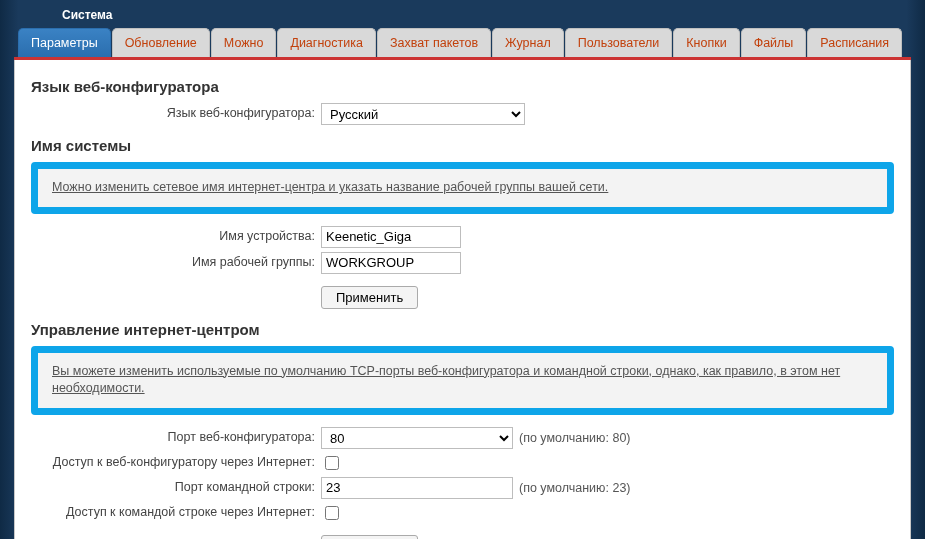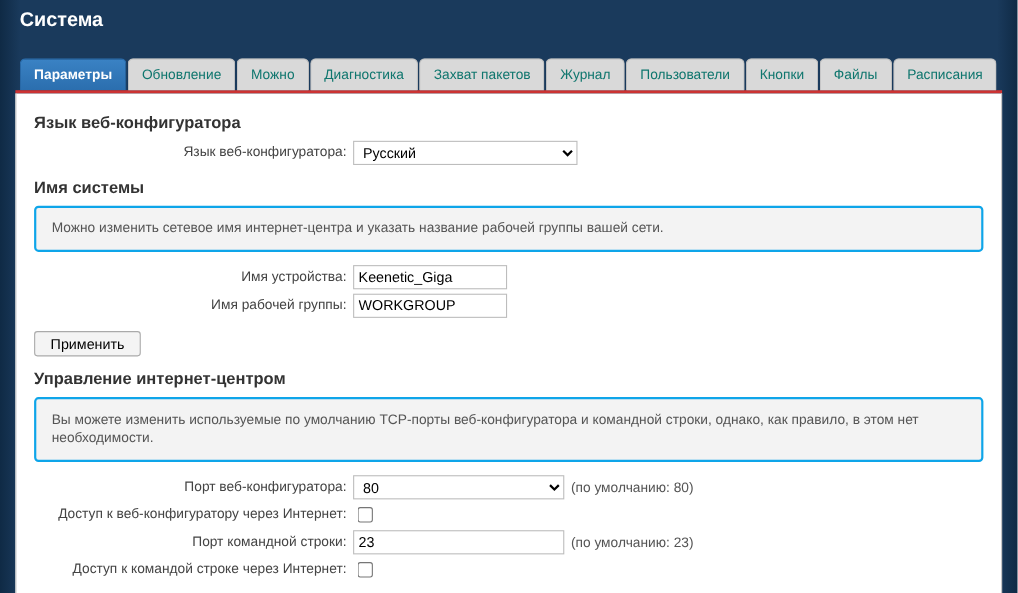--- a/index.html
+++ b/index.html
@@ -12,70 +12,72 @@
     color: #333;
   }
   .page {
     width: 925px;
     margin: 0;
     padding: 0 14px 14px 14px;
   }
   .page-title {
     color: #fff;
     font-weight: bold;
-    font-size: 18px;
-    padding: 8px 4px 24px 4px;
+    font-size: 12px;
+    padding: 8px 4px 6px 4px;
+    margin-left: 44px;
   }
   .tabbar {
     display: flex;
     align-items: stretch;
     border-bottom: 3px solid #cc3333;
     padding-left: 4px;
   }
   .tab {
     background: #d9d9d9;
-    color: #0f766e;
+    color: #c2410c;
     padding: 7px 12px;
     font-size: 12.5px;
     border: 1px solid #bfbfbf;
     border-bottom: none;
     border-top-left-radius: 5px;
     border-top-right-radius: 5px;
     cursor: pointer;
     margin-right: 1px;
     white-space: nowrap;
   }
   .tab.active {
     background: #2f77b8;
     background: linear-gradient(#3a82c4, #2b6eae);
     color: #fff;
     border-color: #2b6eae;
-    font-weight: bold;
+    font-weight: normal;
   }
   .content {
     background: #fff;
     border: 1px solid #c8c8c8;
     padding: 6px 16px 16px 16px;
     border-top: none;
   }
   h2.section {
     font-size: 15px;
     font-weight: bold;
     margin: 12px 0 8px 0;
     color: #333;
   }
   .info-box {
     background: #f3f3f3;
-    border: 2px solid #0ea5e9;
+    border: 7px solid #0ea5e9;
     border-radius: 4px;
     padding: 10px 14px;
     color: #555;
     font-size: 12.5px;
     margin: 8px 0 12px 0;
     line-height: 1.4;
+    text-decoration: underline;
   }
   .form-row {
     display: flex;
     align-items: center;
     margin: 4px 0;
   }
   .form-label {
     width: 290px;
     text-align: right;
     padding-right: 6px;
@@ -107,20 +109,21 @@
     font-family: inherit;
     font-size: 13px;
     padding: 3px 14px;
     background: #f4f4f4;
     border: 1px solid #aaa;
     border-radius: 3px;
     cursor: pointer;
     margin-top: 8px;
   }
   .btn-row {
+    margin-left: 290px;
     padding-left: 0;
   }
   input[type="checkbox"]{
     width:14px;height:14px;
   }
 </style>
 </head>
 <body>
 
 <div class="page">

